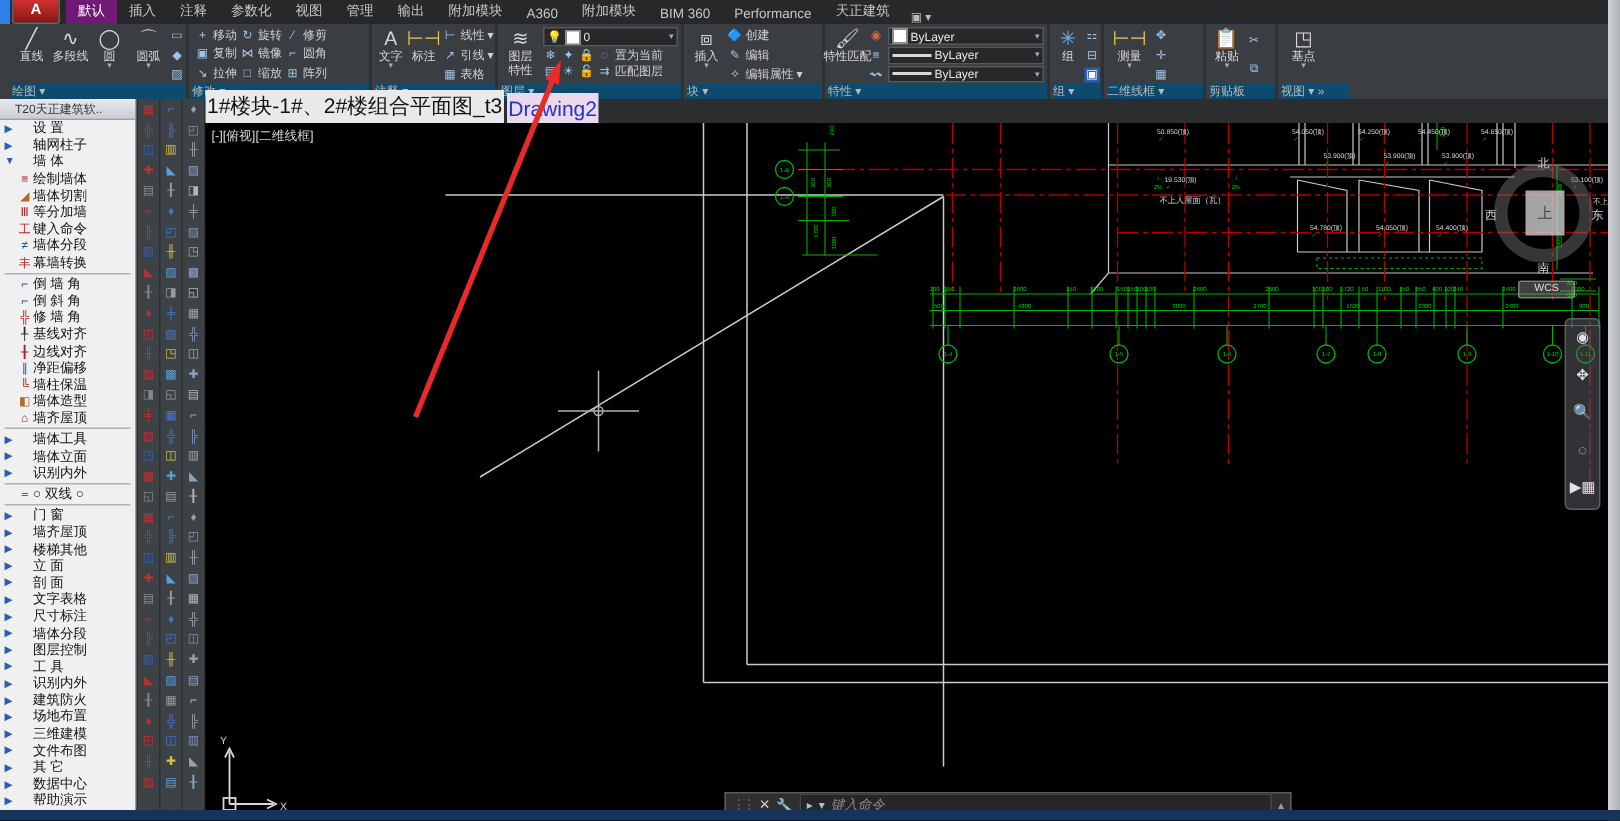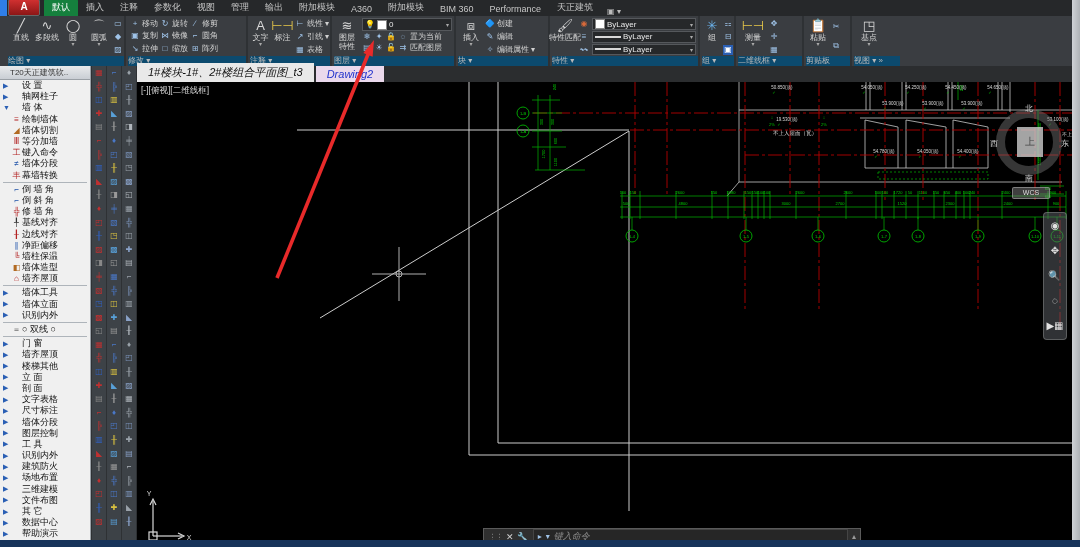--- a/index.html
+++ b/index.html
@@ -5,21 +5,21 @@
   html,body{margin:0;padding:0;background:#222;}
   .screen{position:relative;width:1080px;height:547px;overflow:hidden;background:#000;
     font-family:"Liberation Sans","DejaVu Sans",sans-serif;-webkit-font-smoothing:antialiased;}
   
   .edge-left-blue{position:absolute;left:0;top:0;width:7px;height:17px;background:#2f7fe8;}
   .tabrow{position:absolute;left:7px;top:0;width:1073px;height:16px;background:#26282a;display:flex;align-items:flex-end;}
   .appbtn{width:30px;height:15px;background:linear-gradient(#d03030,#8c1616);border:1px solid #666;border-radius:2px;
     color:#fff;font-size:10px;font-weight:bold;text-align:center;line-height:14px;margin:0 4px 0 1px;}
   .rtabs{display:flex;height:16px;align-items:flex-end;}
   .rtab{padding:2px 8px;font-size:9px;color:#c6c6c6;white-space:nowrap;}
-  .rtab.active{background:#15803d;color:#fff;border-radius:2px 2px 0 0;}
+  .rtab.active{background:#701a75;color:#fff;border-radius:2px 2px 0 0;}
   .tab-extra{color:#bbb;font-size:8px;margin-left:6px;}
   .ribbon{position:absolute;left:0;top:16px;width:1080px;height:50px;background:#3a3d41;border-bottom:1px solid #202224;}
   .panel{position:absolute;top:0;height:50px;background:#3a3d41;border-right:2px solid #2e3134;box-sizing:border-box;}
   .plabel{position:absolute;left:0;right:0;bottom:0;height:10px;background:#0c4a6e;color:#b9b9b9;font-size:8px;
     text-align:left;line-height:10px;white-space:nowrap;}
   .prow{position:absolute;left:0;top:1px;right:0;bottom:10px;display:flex;align-items:stretch;}
   .bigbtn{display:flex;flex-direction:column;align-items:center;justify-content:flex-start;width:30px;padding-top:1px;}
   .bigbtn .ic{font-size:13px;line-height:15px;color:#d8d8d8;}
   .bigbtn .t{font-size:8px;color:#d8d8d8;line-height:9px;white-space:nowrap;text-align:center;}
   .bigbtn .car{font-size:6px;color:#aaa;line-height:5px;}
@@ -41,21 +41,21 @@
   .sb-item{display:flex;align-items:center;height:11.2px;padding-left:3px;font-size:9px;color:#111;white-space:nowrap;}
   .sb-item .ar{color:#2a5fb4;font-size:7px;width:8px;}
   .sb-item .ig{width:11px;font-size:8px;text-align:center;}
   .sb-sep{height:1px;background:#aeb4ba;margin:1px 3px;}
   
   .strips{position:absolute;left:91px;top:66px;width:46px;height:474px;background:#2e3134;display:flex;}
   .strip{width:14px;margin-left:1px;background:#3d4247;display:flex;flex-direction:column;align-items:center;}
   .strip .cell{width:12px;height:13.6px;font-size:8px;line-height:13px;text-align:center;}
   
   .doctabs{position:absolute;left:137px;top:66px;width:935px;height:16px;background:#2b2d2f;display:flex;align-items:flex-end;}
-  .dtab{font-size:11px;padding:2px 11px;white-space:nowrap;font-style:italic;}
+  .dtab{font-size:14px;padding:2px 1px;white-space:nowrap;}
   .dtab.active{background:#e9e9e9;color:#111;}
   .dtab.second{background:#ead9ec;color:#2233cc;margin-left:2px;}
   .canvas{position:absolute;left:137px;top:82px;width:935px;height:458px;background:#000;overflow:hidden;}
   .vplabel{position:absolute;left:4px;top:3px;color:#d9d9d9;font-size:8.5px;}
   .wcs{position:absolute;left:875px;top:105px;width:36px;height:10px;background:rgba(140,140,140,.45);
     border:1px solid rgba(190,190,190,.5);border-radius:2px;color:#ddd;font-size:7px;text-align:center;line-height:9px;}
   .vcube{position:absolute;left:855px;top:23px;width:76px;height:76px;}
   .vcube .ring{position:absolute;left:4px;top:4px;width:66px;height:66px;border:9px solid rgba(120,120,120,.45);
     border-radius:50%;box-sizing:border-box;}
   .vcube .face{position:absolute;left:25px;top:22px;width:26px;height:30px;background:rgba(205,205,205,.8);

